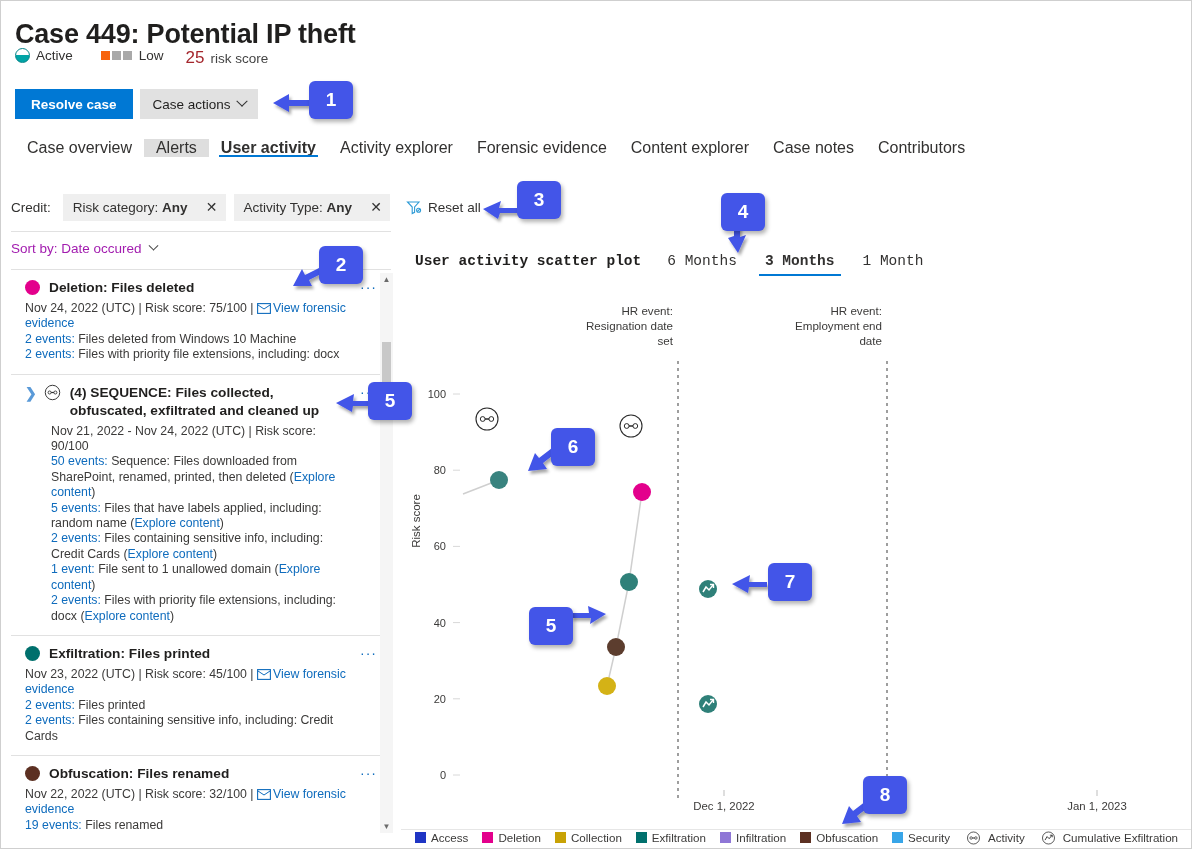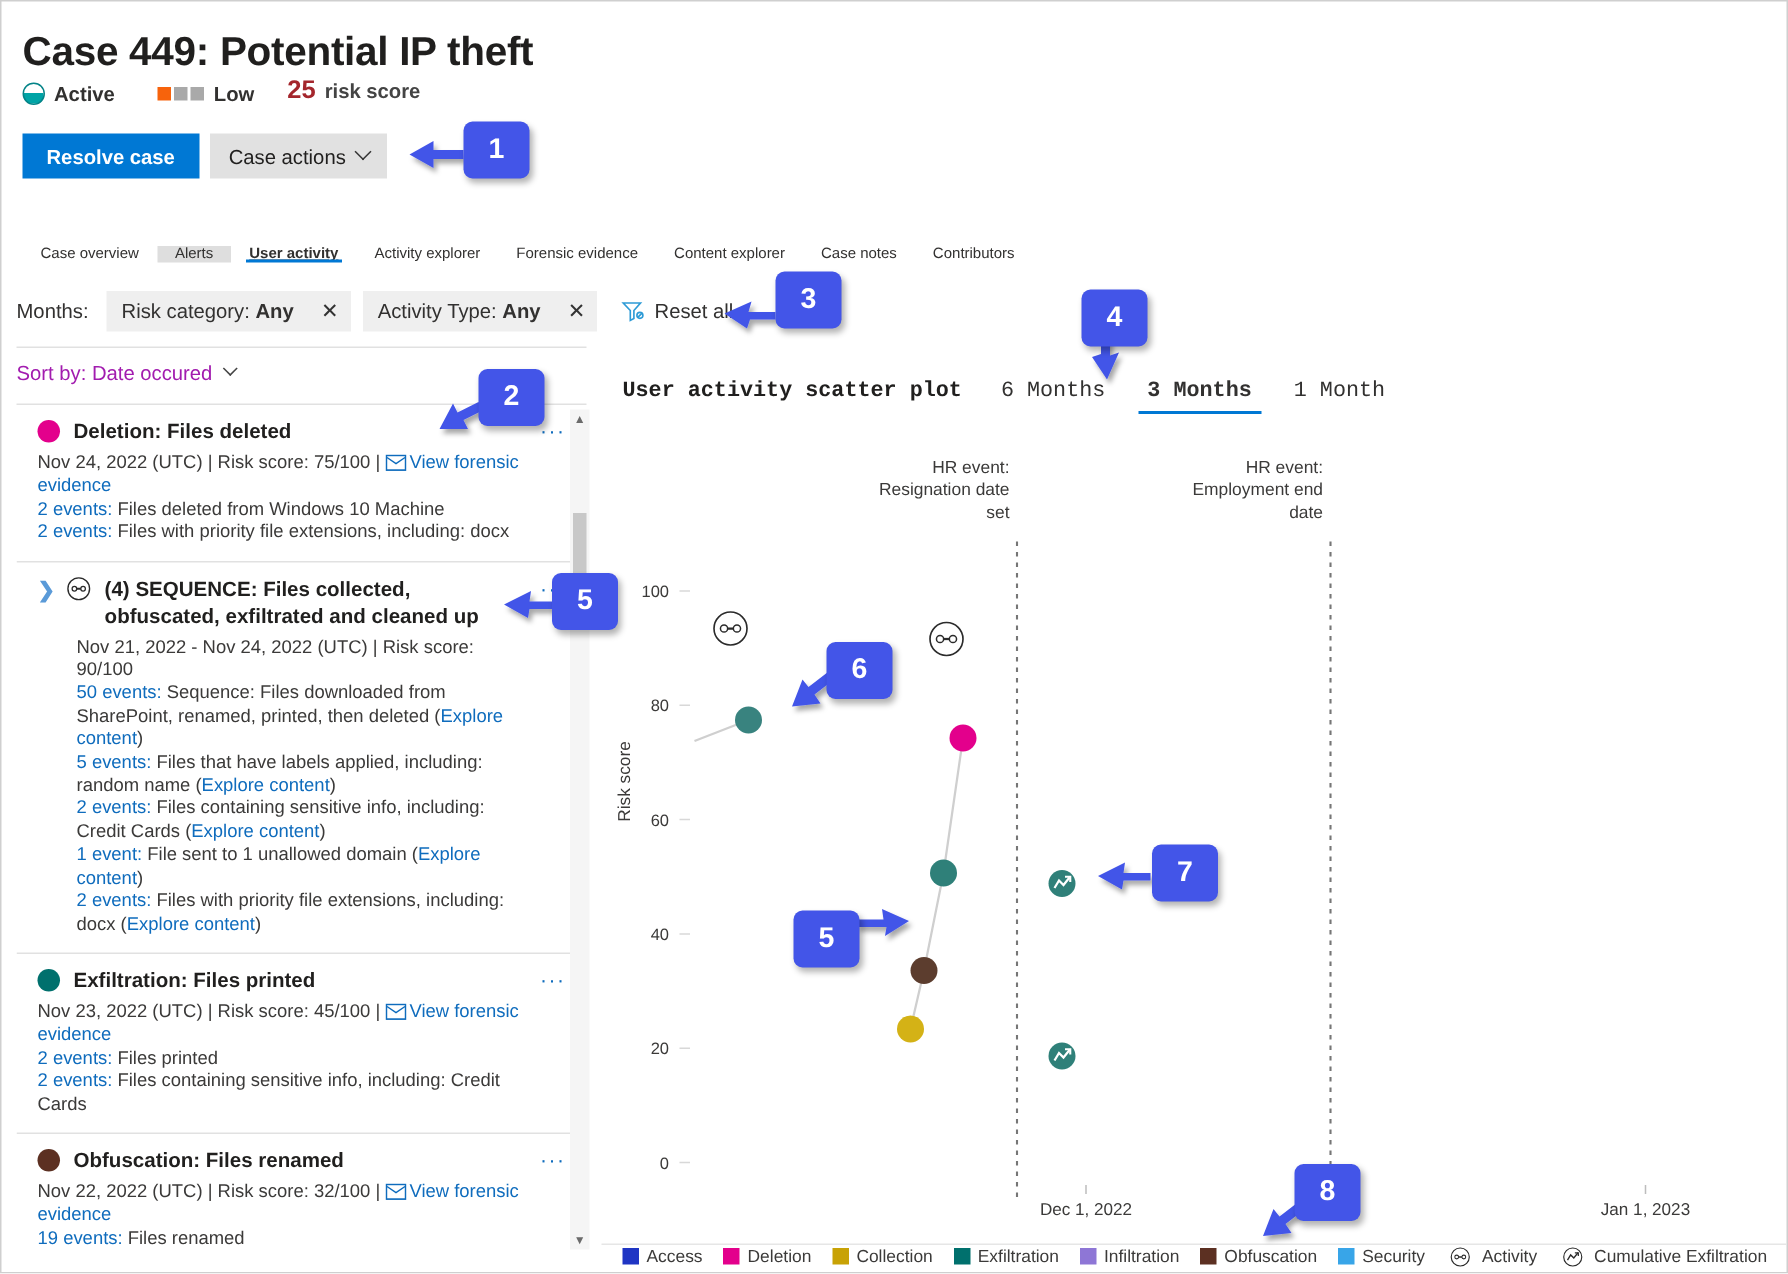--- a/index.html
+++ b/index.html
@@ -24,25 +24,24 @@
     font-size: 27px;
     font-weight: bold;
     color: #201f1e;
     letter-spacing: -0.2px;
     margin-top: 12px;
   }
   #status-row {
     position: absolute;
     left: 14px; top: 47px;
     display: flex;
-    align-items: flex-end;
+    align-items: flex-start;
     height: 22px;
     font-size: 13.5px;
     color: #323130;
-    font-weight: bold;
   }
   .status-chunk { display: flex; align-items: center; }
   .gap-a { margin-right: 28px; }
   .gap-b { margin-right: 22px; }
   .active-glyph {
     width: 15px; height: 15px;
     border-radius: 50%;
     border: 1.6px solid #038387;
     background: linear-gradient(to bottom, #ffffff 0 46%, #00a4a6 46% 100%);
     margin-right: 6px;
@@ -93,34 +92,34 @@
     transform: rotate(45deg) translate(-2px,-2px);
   }
 
   
   #tabs {
     position: absolute;
     left: 0; top: 138px;
     width: 1190px;
     height: 36px;
     display: flex;
-    align-items: flex-end;
+    align-items: flex-start;
     padding-left: 14px;
-    font-size: 10px;
+    font-size: 16px;
   }
   .tab {
     display: flex; align-items: center;
     padding: 0 12px;
     color: #323130;
     cursor: pointer;
     position: relative;
     white-space: nowrap;
   }
   .tab.hover-bg { background: #dedede; }
-  .tab.active { font-weight: bold; text-decoration: underline; }
+  .tab.active { font-weight: bold; }
   .tab.active:after {
     content: "";
     position: absolute;
     left: 10px; right: 10px; bottom: 0;
     height: 2.5px;
     background: #0078d4;
   }
 
   
   #filter-bar {
@@ -393,21 +392,21 @@
       </div>
       <div class="tab">
         <span>Case notes</span>
       </div>
       <div class="tab">
         <span>Contributors</span>
       </div>
     </div>
 
   <div id="filter-bar">
-    <span id="filter-label">Months:</span>
+    <span id="filter-label">Credit:</span>
     <div id="filter-pills" style="display:flex;align-items:center;">
         <div class="pill">
           <span class="pill-text">Risk category: <b>Any</b></span>
           <span class="pill-x">✕</span>
         </div>
         <div class="pill">
           <span class="pill-text">Activity Type: <b>Any</b></span>
           <span class="pill-x">✕</span>
         </div>
       </div>

